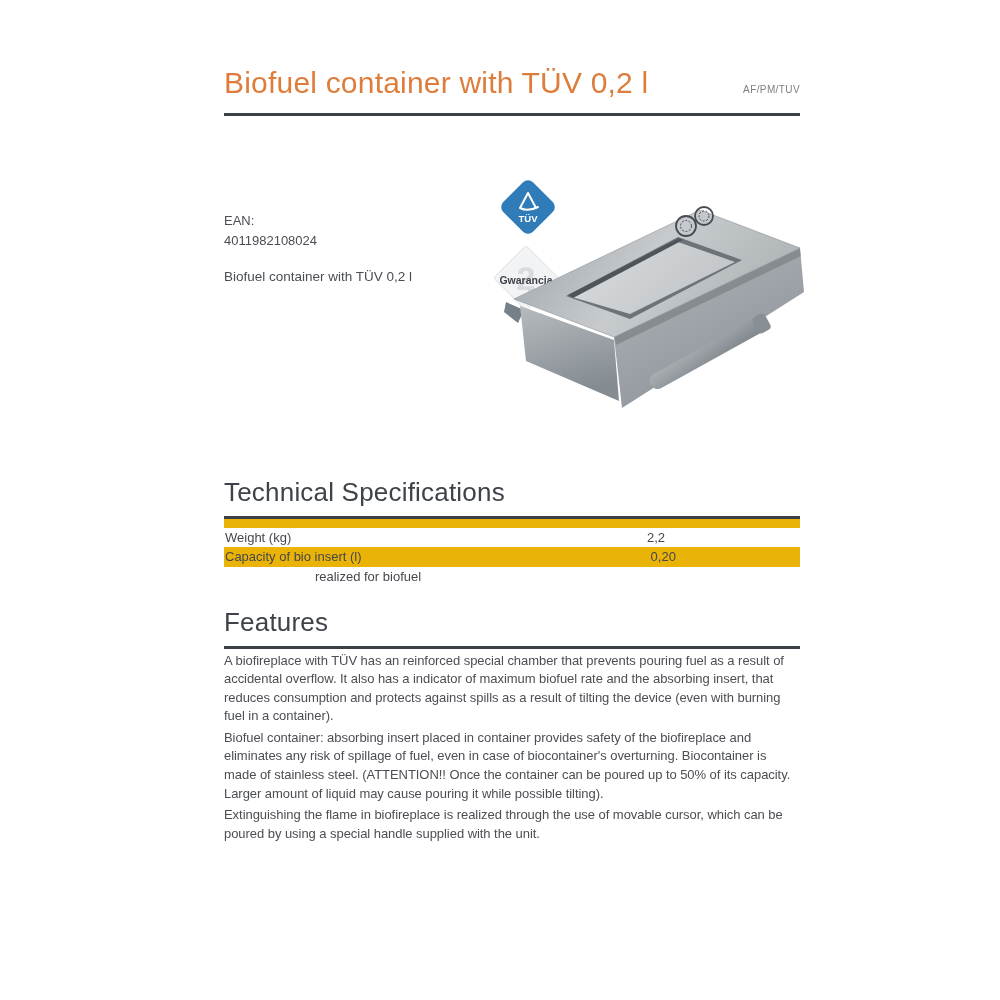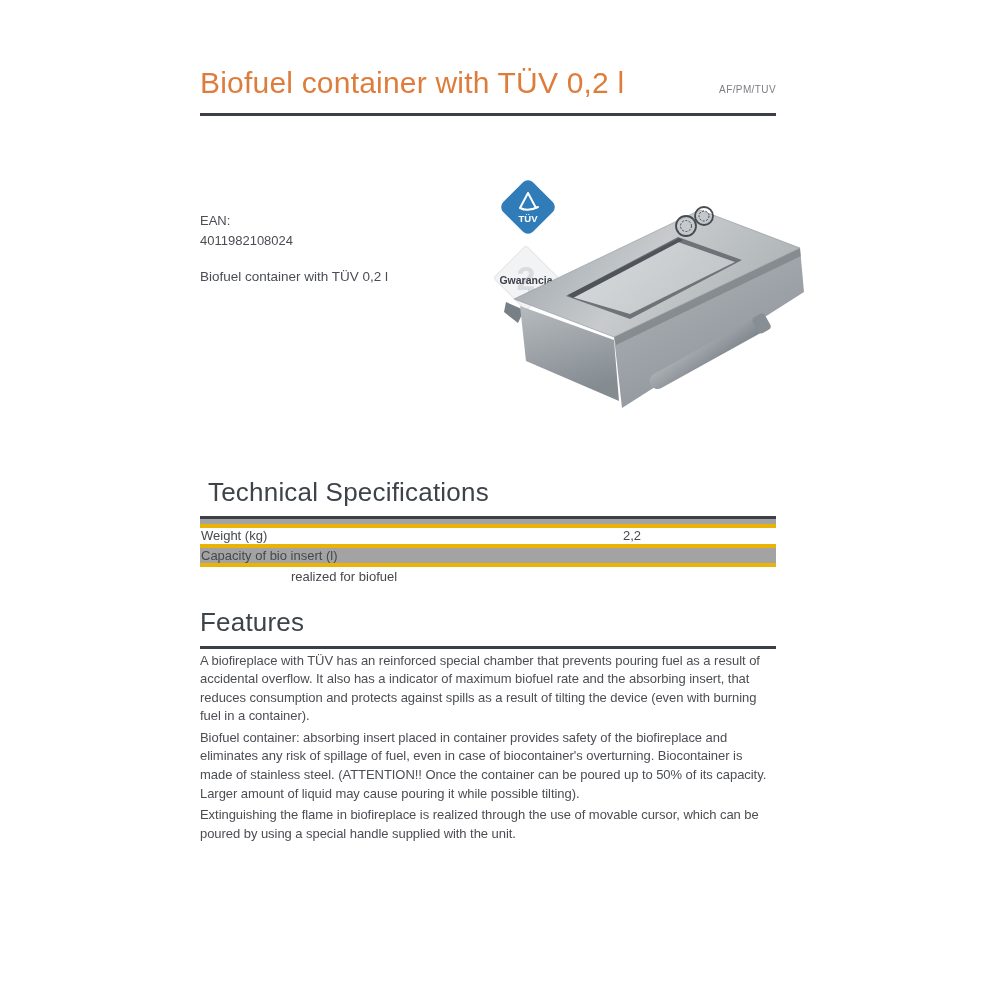--- a/index.html
+++ b/index.html
@@ -1,39 +1,39 @@
 <!DOCTYPE html>
 <html><head>
 <meta charset="utf-8">
 <style>
   * { margin:0; padding:0; box-sizing:border-box; }
   html,body { background:#ffffff; }
   body { font-family:"Liberation Sans", sans-serif; color:#45484d; }
   .page { position:relative; width:1000px; height:1000px; background:#ffffff; overflow:hidden; }
-  .content { position:absolute; left:200px; top:66px; width:576px; }
+  .content { position:absolute; left:224px; top:66px; width:576px; }
 
   .title-row { display:flex; align-items:baseline; }
   .page-title { font-size:30px; font-weight:500; color:#de7d3b; letter-spacing:0.2px; }
   .sku { margin-left:auto; font-size:10px; color:#7b7e83; letter-spacing:0.4px; }
   .rule-dark { height:3px; background:#3b4046; border:none; }
   .title-rule { margin-top:13px; }
 
   .ean-label { margin-top:95px; font-size:13px; color:#4a4e54; line-height:20px; }
   .ean-value { font-size:13px; color:#4a4e54; line-height:20px; }
   .product-name { margin-top:18px; font-size:13.5px; color:#4a4e54; }
 
   .product-image { position:absolute; left:470px; top:160px; width:345px; height:266px; }
 
   .section-heading { font-size:26px; font-weight:400; color:#3e434a; line-height:32px; letter-spacing:0.2px; }
-  .specs-heading { margin-top:192px;margin-left:8px; }
+  .specs-heading { margin-top:192px; }
   .section-rule { margin-top:8px; }
 
   .spec-table { width:100%; }
-  .spec-row { display:flex; align-items:center; height:19.5px; border-bottom:4px solid #eab308; font-size:13px; color:#45484d; }
-  .spec-row.striped { background:#a3a3a3;gap:29px; }
+  .spec-row { display:flex; align-items:center; height:19.5px; border-bottom:1px solid #eab308; font-size:13px; color:#45484d; }
+  .spec-row.striped { background:#eab308;gap:29px; }
   .spec-row.spacer { height:9px; }
   .spec-row.last { border-bottom:none; }
   .spec-label { width:50%; padding-left:1px; }
   .spec-value { width:50%; text-align:center; }
 
   .features-heading { margin-top:19px; }
   .feature-paragraph { margin-top:3px; font-size:13px; line-height:18.6px; color:#4b4e53; letter-spacing:-0.05px; width:576px; }
 </style>
 </head>
 <body>
@@ -129,20 +129,21 @@
     <div class="section-heading specs-heading">Technical Specifications</div>
     <div class="rule-dark section-rule"></div>
     <div class="spec-table">
       <div class="spec-row spacer striped"></div>
       <div class="spec-row">
         <div class="spec-label">Weight (kg)</div>
         <div class="spec-value">2,2</div>
       </div>
       <div class="spec-row striped">
         <div class="spec-label">Capacity of bio insert (l)</div>
+        <div class="spec-value">0,20</div>
       </div>
       <div class="spec-row last">
         <div class="spec-value">realized for biofuel</div>
       </div>
     </div>
 
     <div class="section-heading features-heading">Features</div>
     <div class="rule-dark section-rule"></div>
     <p class="feature-paragraph">A biofireplace with TÜV has an reinforced special chamber that prevents pouring fuel as a result of accidental overflow. It also has a indicator of maximum biofuel rate and the absorbing insert, that reduces consumption and protects against spills as a result of tilting the device (even with burning fuel in a container).</p>
     <p class="feature-paragraph">Biofuel container: absorbing insert placed in container provides safety of the biofireplace and eliminates any risk of spillage of fuel, even in case of biocontainer's overturning. Biocontainer is made of stainless steel. (ATTENTION!! Once the container can be poured up to 50% of its capacity. Larger amount of liquid may cause pouring it while possible tilting).</p>

